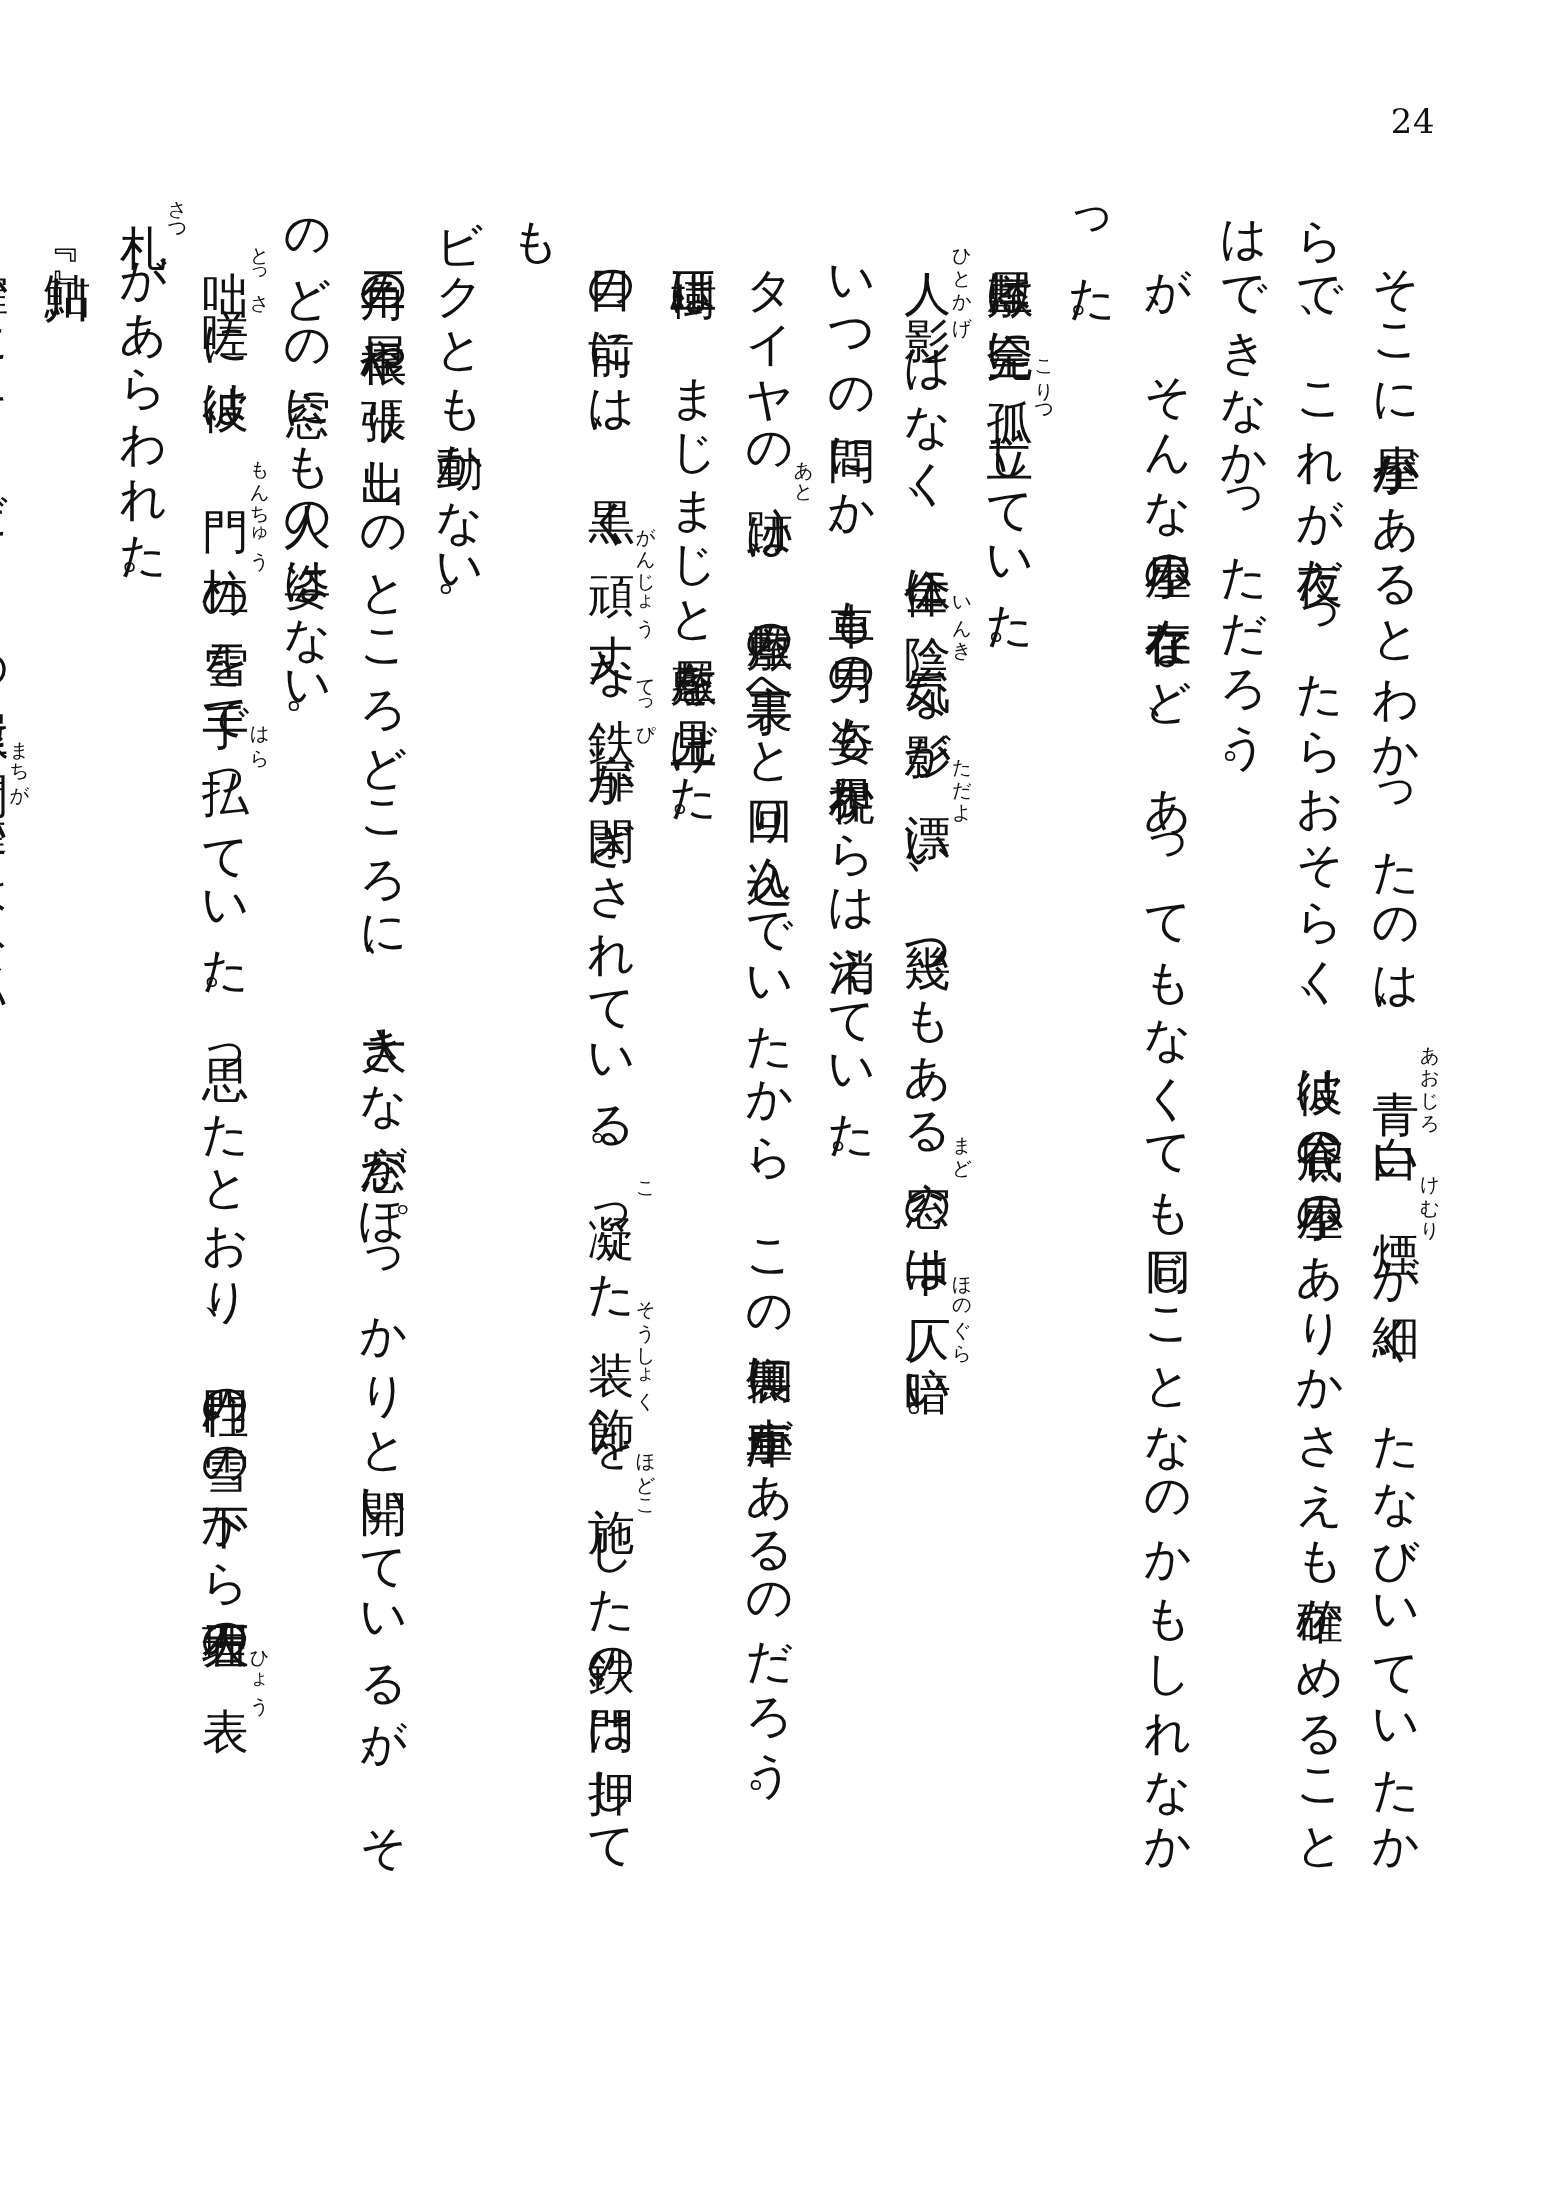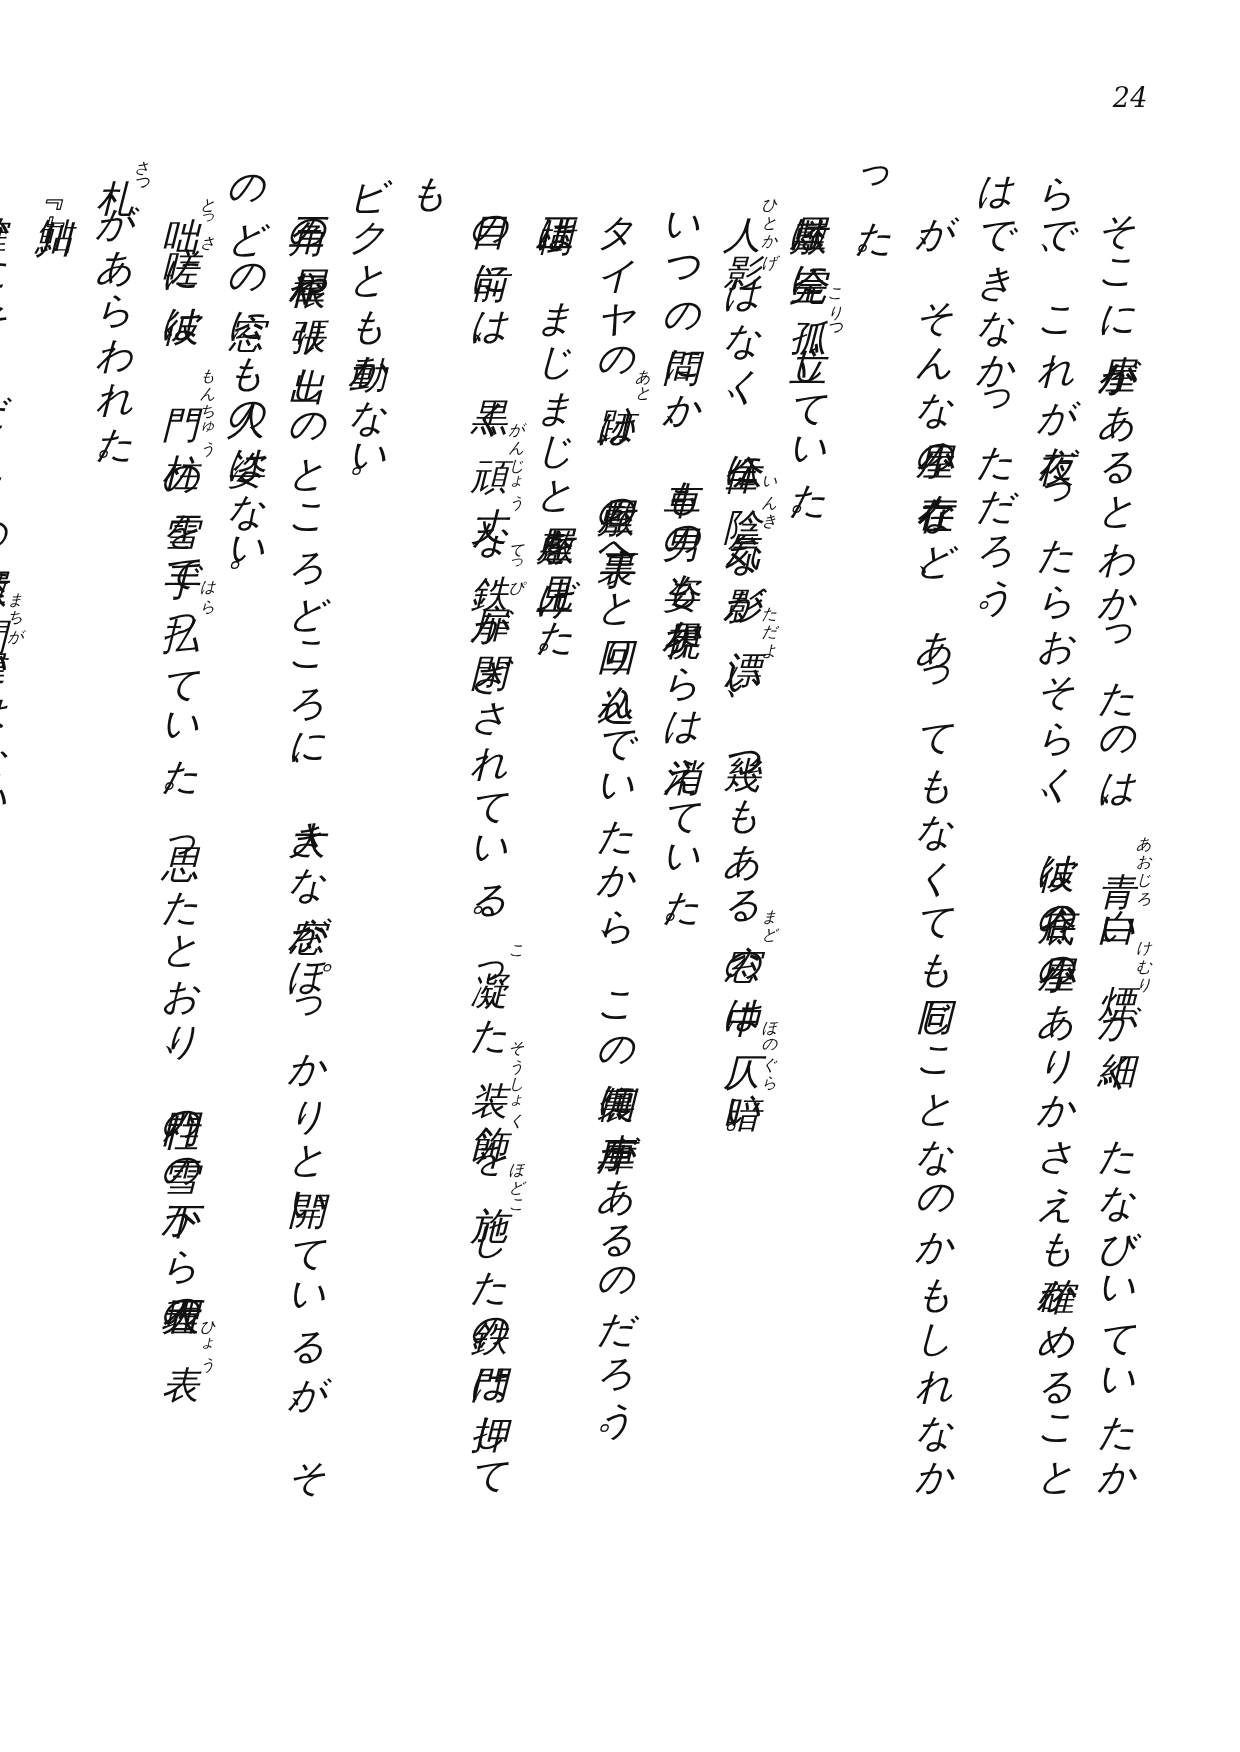--- a/index.html
+++ b/index.html
@@ -15,21 +15,20 @@
     position: relative;
     overflow: hidden;
   }
   .page {
     position: absolute;
     left: 0;
     top: 0;
     width: 1240px;
     height: 1752px;
     background: #ffffff;
-    font-style: italic;
   }
   .page-number {
     position: absolute;
     top: 82px;
     right: 92px;
     font-size: 27px;
     font-family: "DejaVu Serif", "Liberation Serif", serif;
     color: #111111;
     letter-spacing: 0.5px;
   }

